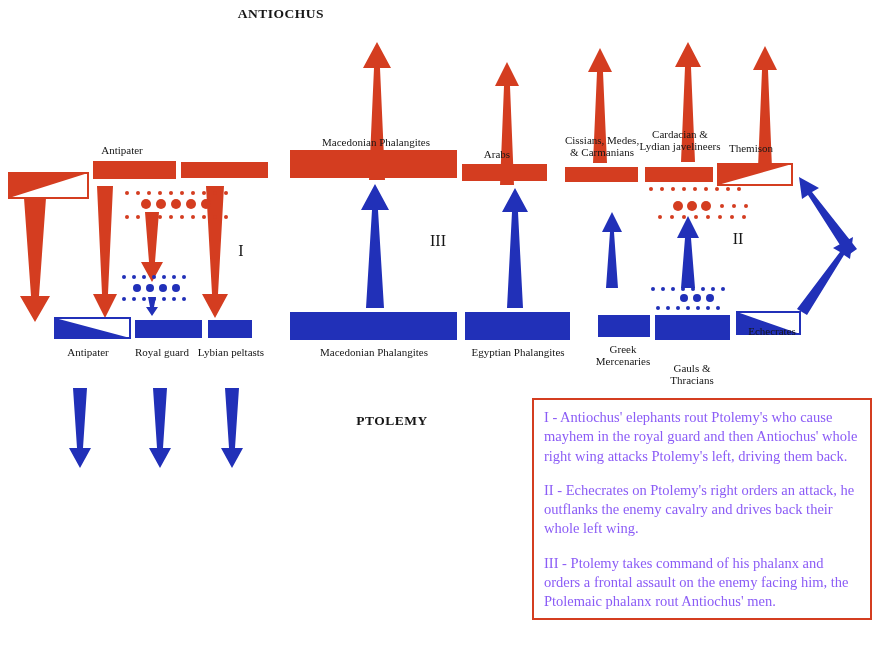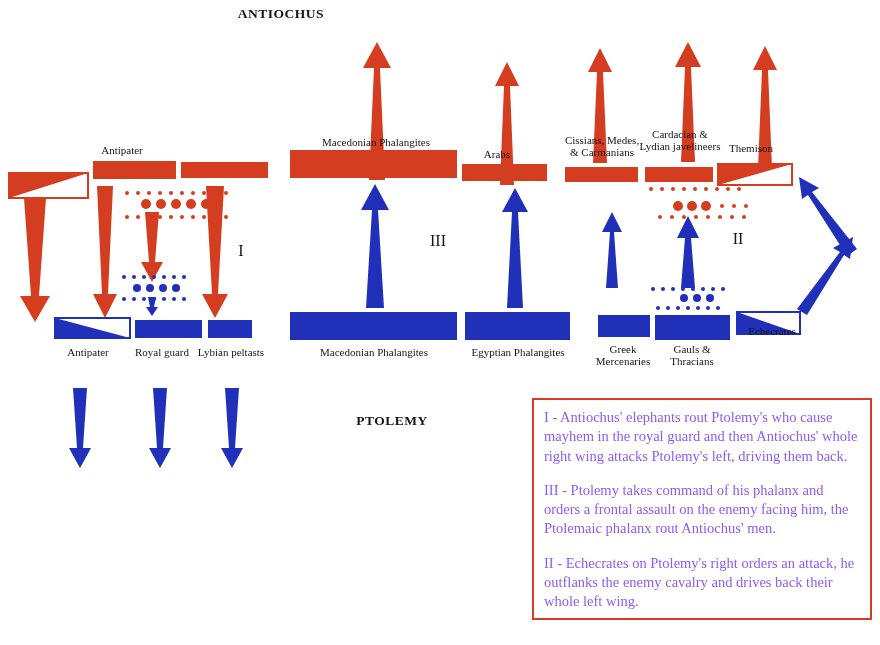--- a/index.html
+++ b/index.html
@@ -205,25 +205,25 @@
 
   <div class="lbl" style="left:88px;top:346px">Antipater</div>
   <div class="lbl" style="left:162px;top:346px">Royal guard</div>
   <div class="lbl" style="left:231px;top:346px">Lybian peltasts</div>
   <div class="lbl" style="left:374px;top:346px">Macedonian Phalangites</div>
   <div class="lbl" style="left:518px;top:346px">Egyptian Phalangites</div>
   <div class="lbl" style="left:623px;top:343px">
     <span>Greek</span>
     <span>Mercenaries</span>
   </div>
-  <div class="lbl" style="left:692px;top:343px">
+  <div class="lbl" style="left:692px;top:362px">
     <span>Gauls &amp;</span>
     <span>Thracians</span>
   </div>
   <div class="lbl" style="left:772px;top:325px">Echecrates</div>
 
   <div class="legend">
     <p>I - Antiochus' elephants rout Ptolemy's who cause mayhem in the royal guard and then Antiochus' whole right wing attacks Ptolemy's left, driving them back.</p>
+    <p>II - Echecrates on Ptolemy's right orders an attack, he outflanks the enemy cavalry and drives back their whole left wing.</p>
     <p>III - Ptolemy takes command of his phalanx and orders a frontal assault on the enemy facing him, the Ptolemaic phalanx rout Antiochus' men.</p>
-    <p>II - Echecrates on Ptolemy's right orders an attack, he outflanks the enemy cavalry and drives back their whole left wing.</p>
   </div>
 
 </div>
 
 </body></html>

